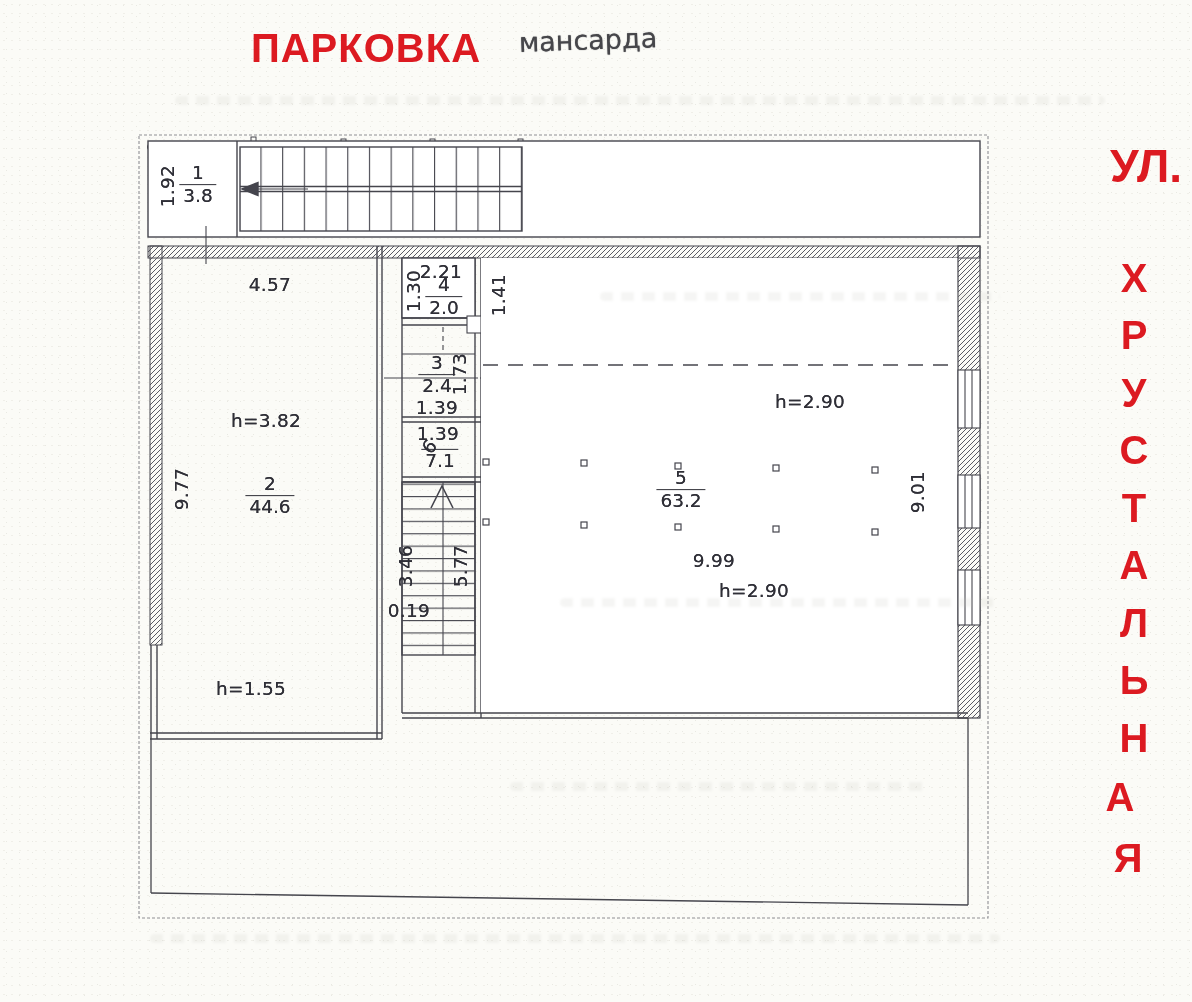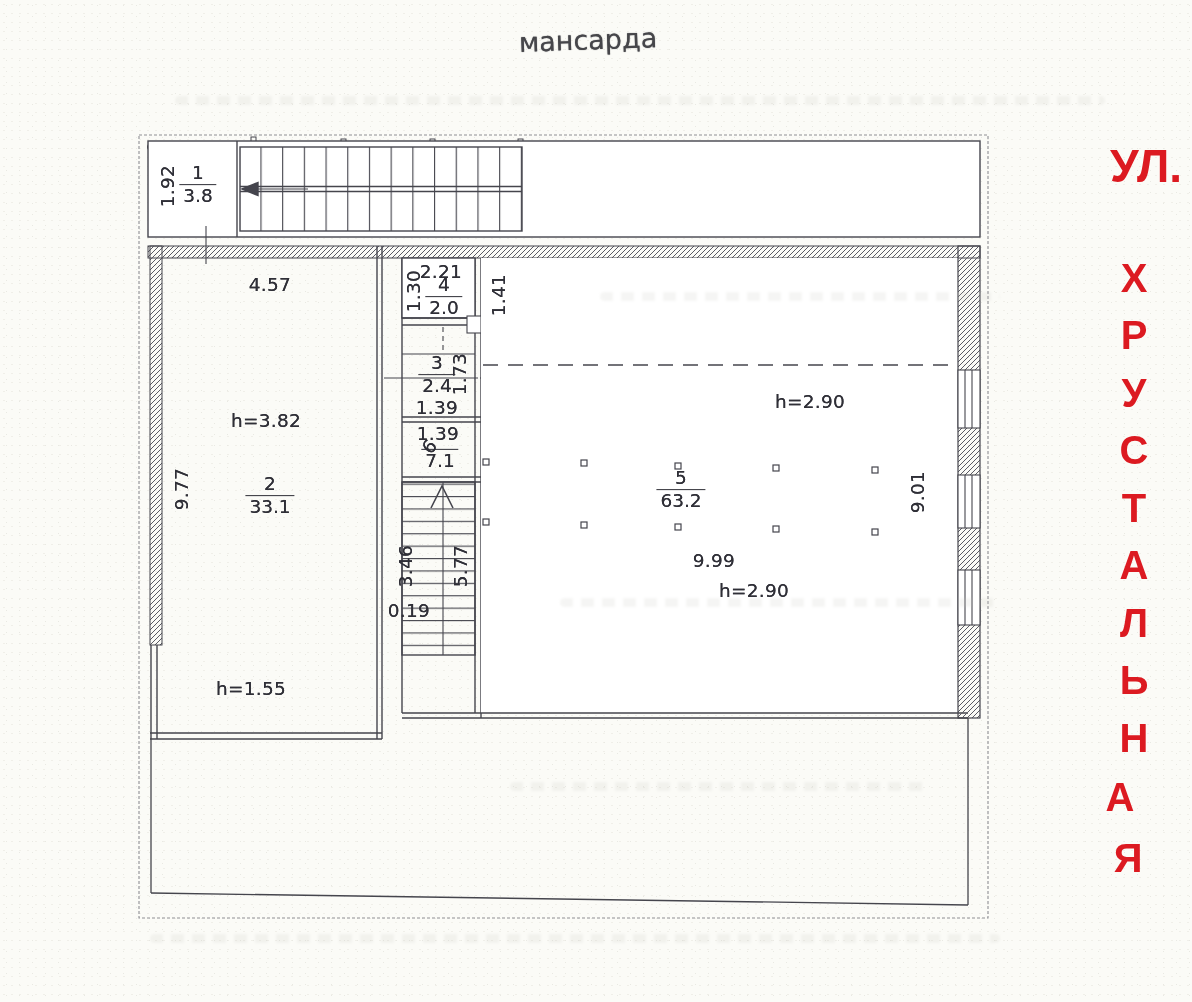--- a/index.html
+++ b/index.html
@@ -183,21 +183,21 @@
   <div class="lbl rot" style="left:168px;top:186px">1.92</div>
   <div class="stack" style="left:198px;top:185px">
     <span class="num">1</span>
     <span class="area">3.8</span>
   </div>
 
   <div class="lbl" style="left:270px;top:285px">4.57</div>
   <div class="lbl" style="left:266px;top:421px">h=3.82</div>
   <div class="stack" style="left:270px;top:496px">
     <span class="num">2</span>
-    <span class="area">33.1</span>
+    <span class="area">44.6</span>
   </div>
   <div class="lbl rot" style="left:182px;top:489px">9.77</div>
   <div class="lbl" style="left:251px;top:689px">h=1.55</div>
 
   <div class="lbl" style="left:441px;top:272px">2.21</div>
   <div class="lbl rot" style="left:414px;top:291px">1.30</div>
   <div class="stack" style="left:444px;top:297px">
     <span class="num">4</span>
     <span class="area">2.0</span>
   </div>
@@ -222,20 +222,21 @@
 
   <div class="lbl" style="left:810px;top:402px">h=2.90</div>
   <div class="stack" style="left:681px;top:490px">
     <span class="num">5</span>
     <span class="area">63.2</span>
   </div>
   <div class="lbl" style="left:714px;top:561px">9.99</div>
   <div class="lbl" style="left:754px;top:591px">h=2.90</div>
   <div class="lbl rot" style="left:918px;top:492px">9.01</div>
 
+  <div class="parking red" style="left:366px;top:48px">ПАРКОВКА</div>
   <div class="mansarda" style="left:588px;top:40px">мансарда</div>
 
   <div class="ul red" style="left:1146px;top:166px">УЛ.</div>
   <div class="sletter red" style="left:1134px;top:278px">Х</div>
   <div class="sletter red" style="left:1134px;top:335px">Р</div>
   <div class="sletter red" style="left:1134px;top:393px">У</div>
   <div class="sletter red" style="left:1134px;top:450px">С</div>
   <div class="sletter red" style="left:1134px;top:508px">Т</div>
   <div class="sletter red" style="left:1134px;top:565px">А</div>
   <div class="sletter red" style="left:1134px;top:623px">Л</div>

